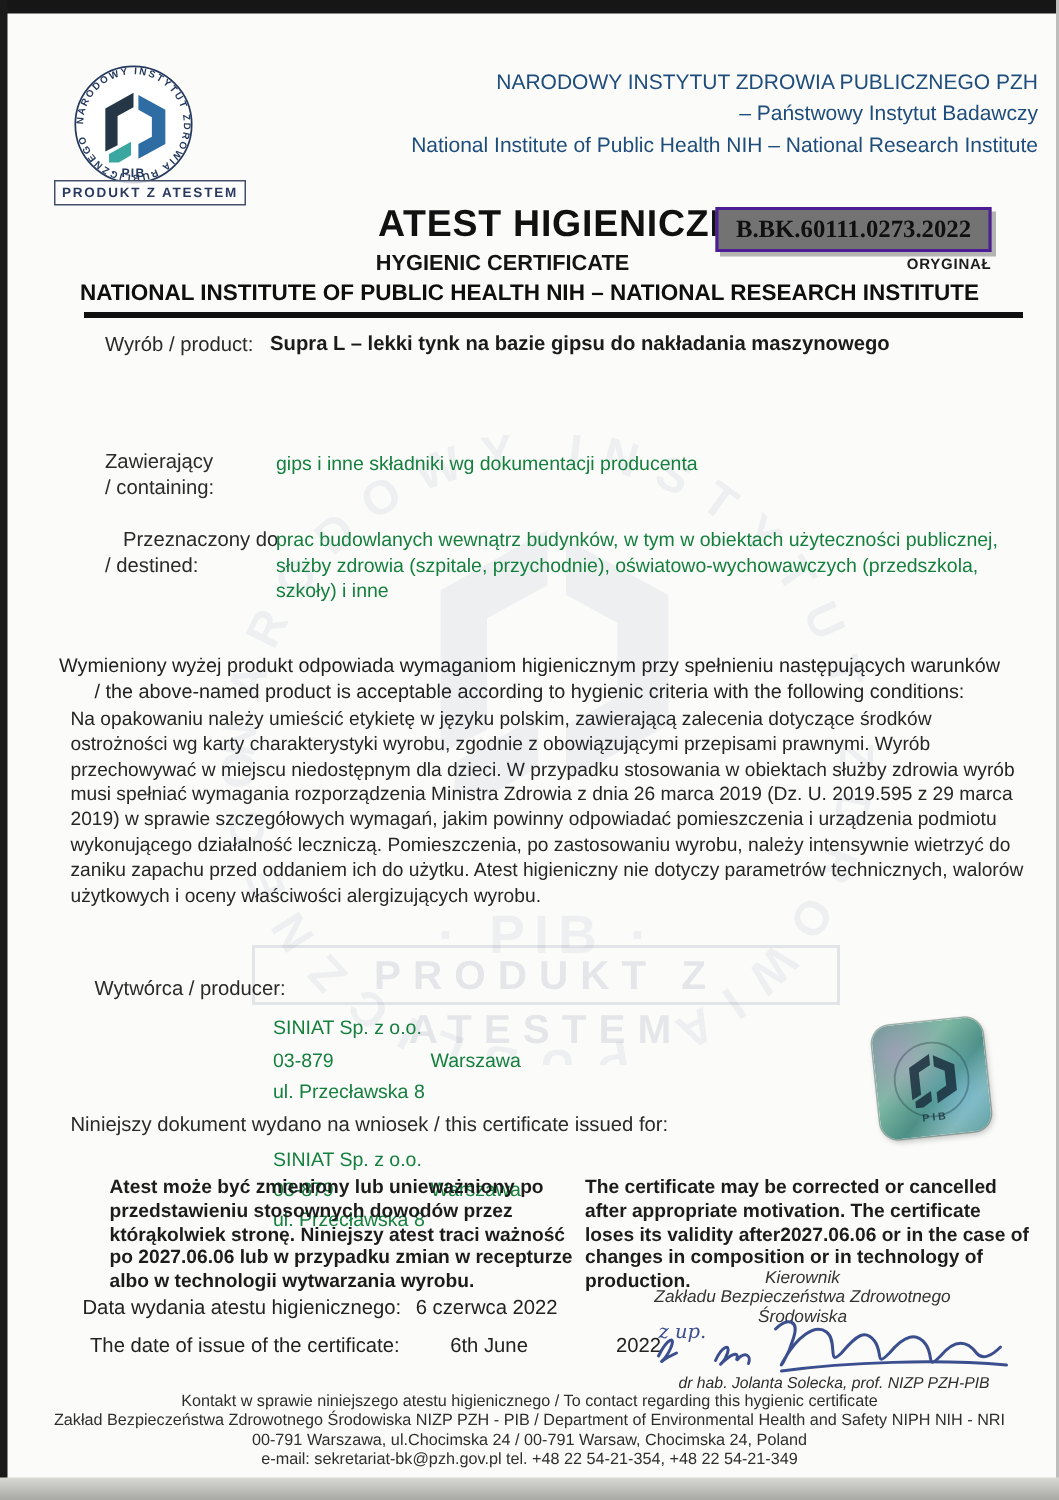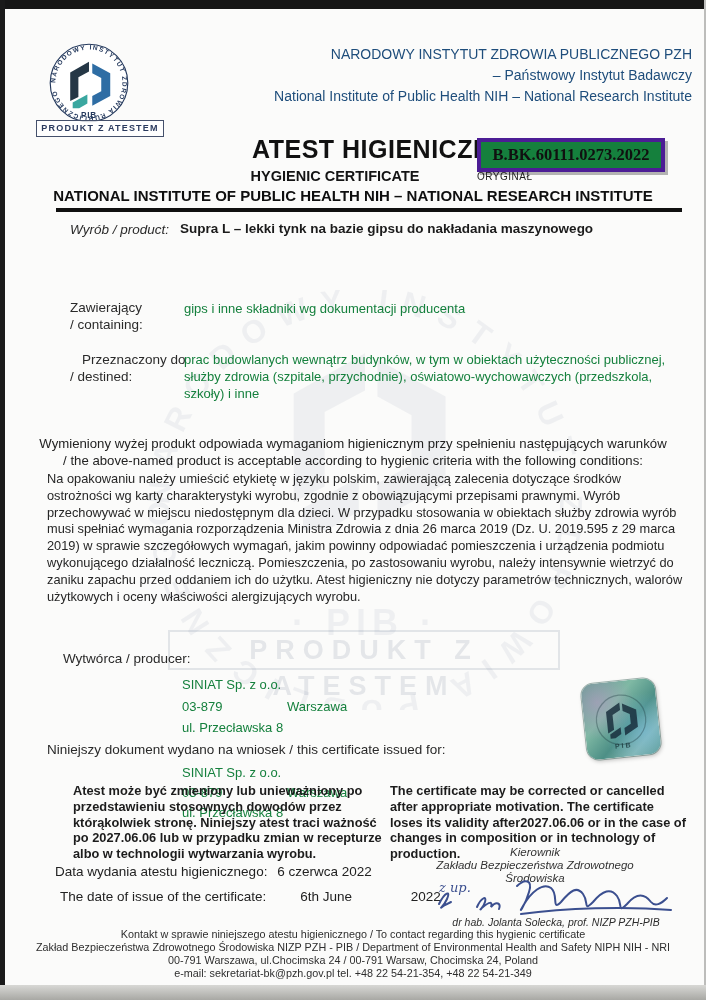--- a/index.html
+++ b/index.html
@@ -16,24 +16,24 @@
   
   .seal{left:40px;top:34px;width:98px;height:98px;}
   .seal-badge{left:36px;top:120px;width:126px;height:15px;border:1.5px solid #44506b;
     font-size:9px;font-weight:bold;letter-spacing:1.2px;color:#2a3a5e;text-align:center;line-height:15px;background:rgba(255,255,255,.8);}
 
   
   .inst{top:44px;right:14px;text-align:right;font-size:14px;line-height:21px;color:#1e4d7b;}
 
   
   .t-main{left:252px;top:135px;font-size:25px;font-weight:bold;letter-spacing:.5px;color:#111;}
-  .num-box{left:477px;top:138px;width:180px;height:26px;border:4px solid #4c1d95;background:#15803d;
+  .num-box{left:477px;top:138px;width:180px;height:26px;border:2px solid #4c1d95;background:#737373;
     box-shadow:3px 3px 0 rgba(90,90,90,.45);text-align:center;line-height:26px;
     font-family:"Liberation Serif",serif;font-weight:bold;font-size:16.5px;color:#101010;}
-  .t-orig{left:477px;top:171px;width:184px;text-align:left;font-size:10px;font-weight:normal;letter-spacing:.5px;color:#1c1c1c;}
+  .t-orig{left:477px;top:171px;width:184px;text-align:right;font-size:10px;font-weight:bold;letter-spacing:.5px;color:#1c1c1c;}
   .t-sub{left:200px;top:168px;width:270px;text-align:center;font-size:14.5px;font-weight:bold;color:#141414;}
   .t-caps{left:20px;top:187px;width:666px;text-align:center;font-size:15px;font-weight:bold;color:#0f0f0f;}
   .rule{left:56px;top:208px;width:626px;height:3.5px;background:#101010;}
 
   .lbl{font-size:13.5px;color:#2a2a2a;}
   .val-bold{font-size:13.5px;font-weight:bold;color:#1b1b1b;}
   .val{font-size:13px;color:#15803d;line-height:17px;}
 
   .cond-intro{left:36px;top:436px;width:634px;text-align:center;font-size:13.2px;line-height:16.5px;color:#222;}
   .cond-body{left:47px;top:471px;width:637px;font-size:12.8px;line-height:16.8px;color:#262626;}
@@ -112,21 +112,21 @@
     <div>National Institute of Public Health NIH – National Research Institute</div>
   </div>
 
   <div class="abs t-main">ATEST HIGIENICZNY</div>
   <div class="abs num-box">B.BK.60111.0273.2022</div>
   <div class="abs t-orig">ORYGINAŁ</div>
   <div class="abs t-sub">HYGIENIC CERTIFICATE</div>
   <div class="abs t-caps">NATIONAL INSTITUTE OF PUBLIC HEALTH NIH – NATIONAL RESEARCH INSTITUTE</div>
   <div class="abs rule"></div>
 
-  <div class="abs lbl" style="left:70px;top:222px;font-style:italic;">Wyrób / product:</div>
+  <div class="abs lbl" style="left:70px;top:222px;">Wyrób / product:</div>
   <div class="abs val-bold" style="left:180px;top:221px;width:490px;">Supra L – lekki tynk na bazie gipsu do nakładania maszynowego</div>
 
   <div class="abs lbl" style="left:70px;top:300px;">Zawierający</div>
   <div class="abs lbl" style="left:70px;top:317px;">/ containing:</div>
   <div class="abs val" style="left:184px;top:300px;width:490px;">gips i inne składniki wg dokumentacji producenta</div>
 
   <div class="abs lbl" style="left:82px;top:352px;">Przeznaczony do</div>
   <div class="abs lbl" style="left:70px;top:369px;">/ destined:</div>
   <div class="abs val" style="left:184px;top:351px;width:494px;">prac budowlanych wewnątrz budynków, w tym w obiektach użyteczności publicznej, służby zdrowia (szpitale, przychodnie), oświatowo-wychowawczych (przedszkola, szkoły) i inne</div>
 

